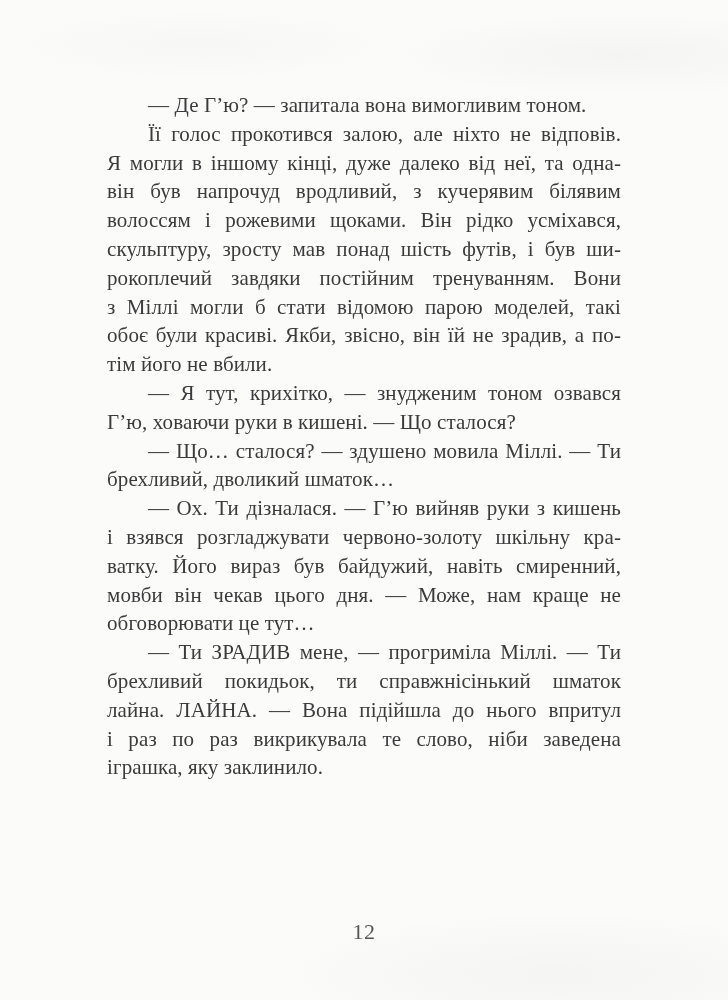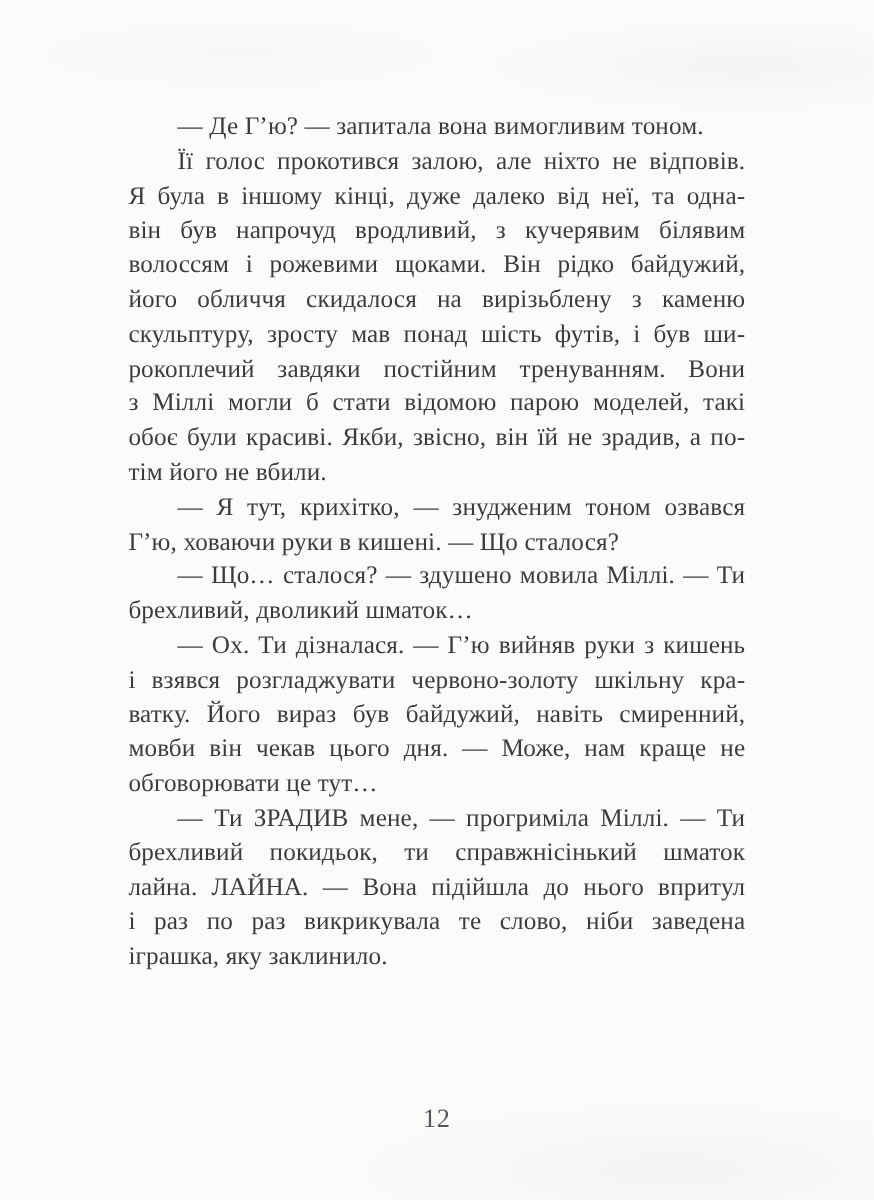--- a/index.html
+++ b/index.html
@@ -63,24 +63,23 @@
 </head>
 <body>
 
 <div class="page">
   <div class="text-block" id="text-block">
       <div class="para">
         <div class="line first last">— Де Г’ю? — запитала вона вимогливим тоном.</div>
       </div>
       <div class="para">
         <div class="line first">Її голос прокотився залою, але ніхто не відповів.</div>
-        <div class="line">Я була в іншому кінці, дуже далеко від неї, та одна-</div>
+        <div class="line">Я могли в іншому кінці, дуже далеко від неї, та одна-</div>
         <div class="line">він був напрочуд вродливий, з кучерявим білявим</div>
-        <div class="line">волоссям і рожевими щоками. Він рідко байдужий,</div>
-        <div class="line">його обличчя скидалося на вирізьблену з каменю</div>
+        <div class="line">волоссям і рожевими щоками. Він рідко усміхався,</div>
         <div class="line">скульптуру, зросту мав понад шість футів, і був ши-</div>
         <div class="line">рокоплечий завдяки постійним тренуванням. Вони</div>
         <div class="line">з Міллі могли б стати відомою парою моделей, такі</div>
         <div class="line">обоє були красиві. Якби, звісно, він їй не зрадив, а по-</div>
         <div class="line last">тім його не вбили.</div>
       </div>
       <div class="para">
         <div class="line first">— Я тут, крихітко, — знудженим тоном озвався</div>
         <div class="line last">Г’ю, ховаючи руки в кишені. — Що сталося?</div>
       </div>

